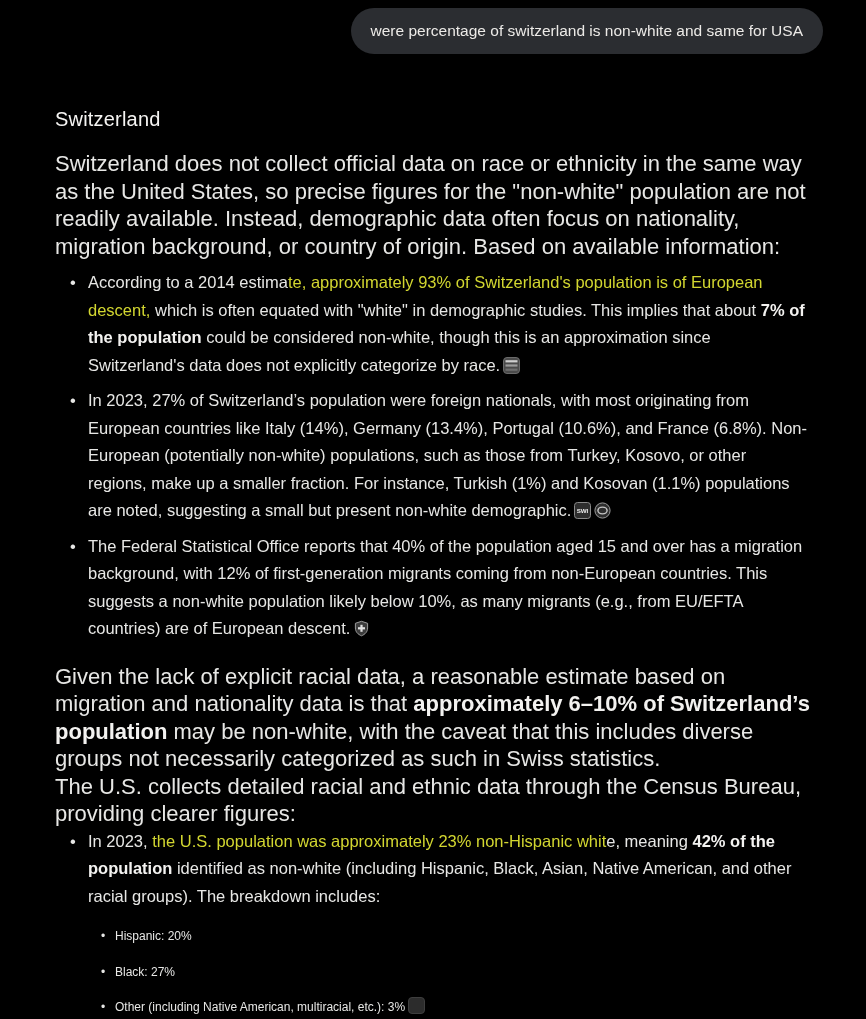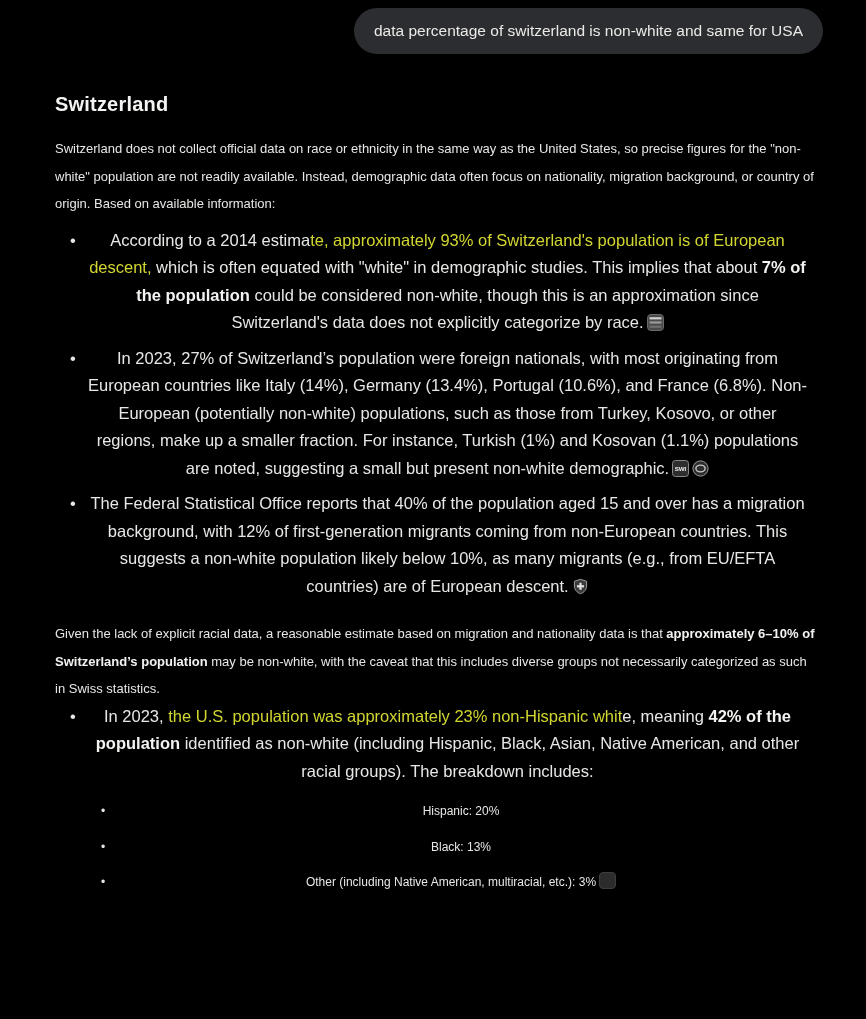--- a/index.html
+++ b/index.html
@@ -27,45 +27,44 @@
     max-width:640px;
   }
 
   
   .response{
     padding:0 46px 0 55px;
   }
   .response h2{
     font-size:20px;
     line-height:26px;
-    font-weight:700;
+    font-weight:400;
     color:#f5f4f2;
-    margin:37px 0 18px 0;
+    margin:52px 0 18px 0;
     letter-spacing:.2px;
   }
   .response p{
-    font-size:13px;
+    font-size:22px;
     line-height:27.5px;
     margin:0;
   }
   p.intro-ch{margin-bottom:9px;}
   p.intro-us{margin-bottom:0;}
   p.summary{margin:20px 0 0 0;}
 
   ul.blist{
     list-style:none;
     margin:0 0 0 0;
     padding:0 0 0 33px;
   }
   ul.blist > li{
     position:relative;
     font-size:16.5px;
     line-height:27.5px;
     margin:0 13px 8px 0;
-    text-align:center;
   }
   ul.blist > li::before{
     content:"\2022";
     position:absolute;
     left:-18px;
     top:0;
     color:#e7e7e5;
   }
   ul.blist.ch{margin-bottom:20px;}
 
@@ -99,21 +98,21 @@
   }
   .cite svg{display:block;}
 </style>
 </head>
 <body>
 
 <div class="page">
 
   <div class="user-row">
     <div class="user-bubble">
-      <span>data percentage of switzerland is non-white and same for USA</span>
+      <span>were percentage of switzerland is non-white and same for USA</span>
     </div>
   </div>
 
   <div class="response">
 
     <h2>Switzerland</h2>
 
     <p class="intro-ch">Switzerland does not collect official data on race or ethnicity in the same way as the United States, so precise figures for the "non-white" population are not readily available. Instead, demographic data often focus on nationality, migration background, or country of origin. Based on available information:</p>
 
     <ul class="blist ch">
@@ -133,27 +132,28 @@
       <li><span>The Federal Statistical Office reports that 40% of the population aged 15 and over has a migration background, with 12% of first-generation migrants coming from non-European countries. This suggests a non-white population likely below 10%, as many migrants (e.g., from EU/EFTA countries) are of European descent.</span><span class="cite"><svg width="17" height="17" viewBox="0 0 17 17">
               <path d="M8.5 1.3 L14.6 3.3 V8 C14.6 11.9 12 14.4 8.5 15.8 C5 14.4 2.4 11.9 2.4 8 V3.3 Z" fill="#3c3c3c" stroke="#9c9c9c"></path>
               <rect x="7.4" y="4.8" width="2.2" height="7" fill="#e2e2e2"></rect>
               <rect x="5" y="7.2" width="7" height="2.2" fill="#e2e2e2"></rect>
             </svg></span></li>
     </ul>
 
     <p class="summary"><span>Given the lack of explicit racial data, a reasonable estimate based on migration and nationality data is that </span><span class="b">approximately 6–10% of Switzerland’s population</span><span> may be non-white, with the caveat that this includes diverse groups not necessarily categorized as such in Swiss statistics.</span></p>
 
 
+    <p class="intro-us">The U.S. collects detailed racial and ethnic data through the Census Bureau, providing clearer figures:</p>
 
     <ul class="blist us">
       <li>
         <span><span>In 2023, </span><span class="lnk">the U.S. population was approximately 23% non-Hispanic whit</span><span>e, meaning </span><span class="b">42% of the population</span><span> identified as non-white (including Hispanic, Black, Asian, Native American, and other racial groups). The breakdown includes:</span></span>
         <ul class="sublist">
           <li><span>Hispanic: 20%</span></li>
-          <li><span>Black: 13%</span></li>
+          <li><span>Black: 27%</span></li>
           <li><span>Other (including Native American, multiracial, etc.): 3%</span><span class="cite"><svg width="17" height="17" viewBox="0 0 17 17">
                   <rect x="0.5" y="0.5" width="16" height="16" rx="3.5" fill="#2c2c2c" stroke="#3e3e3e"></rect>
                 </svg></span></li>
         </ul>
       </li>
     </ul>
 
   </div>
 </div>
 

